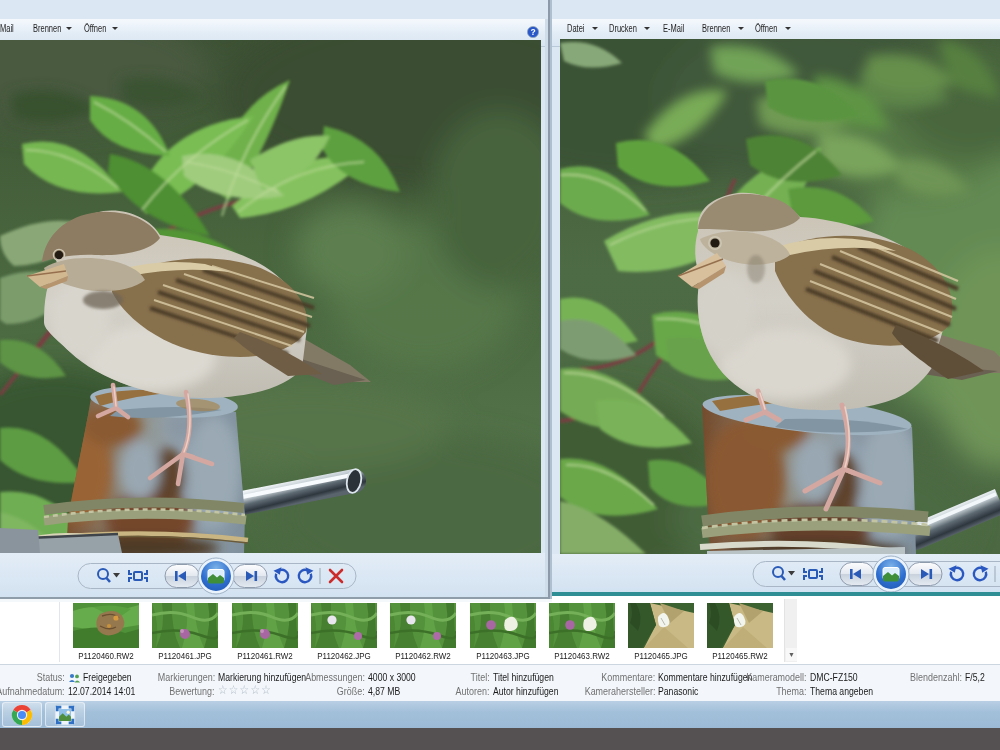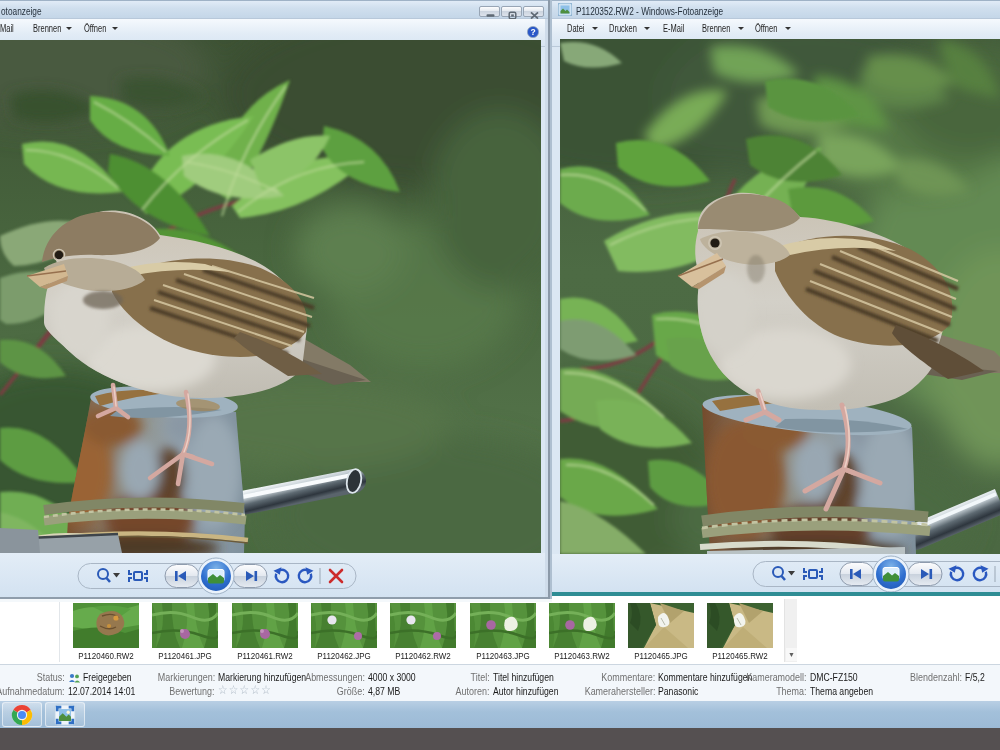--- a/index.html
+++ b/index.html
@@ -202,35 +202,20 @@
     <rect x="1" y="1" width="22" height="22" rx="3" fill="#eef4fa" stroke="#b9cfe0"></rect>
     <path d="M2 2 h6 v3 h-3 v3 h-3 z M22 2 v6 h-3 v-3 h-3 v-3 z M2 22 v-6 h3 v3 h3 v3 z M22 22 h-6 v-3 h3 v-3 h3 z" fill="#2f6fc4"></path>
     <rect x="5.5" y="5.5" width="13" height="13" fill="#8ec0e8"></rect>
     <path d="M5.5 14 l4 -4 l4 4 l2.5 -2.5 l2.5 2.5 v4.5 h-13z" fill="#4e8f3e"></path>
     <circle cx="15.5" cy="9" r="1.8" fill="#fdf6d8"></circle>
   </svg>
 </div>
 <div id="dark" class="abs"></div>
 
 <div id="lwin" class="win abs">
-  <div class="tbar">
-        <span class="ttext" style="left:1px">otoanzeige</span>
-    <div class="wbtns" style="left:478px">
-      <div class="wb"><svg width="21" height="11" viewBox="0 0 21 11">
-              <rect x="6.5" y="4.2" width="8" height="2.6" rx="1" fill="#5f6974"></rect>
-            </svg></div>
-      <div class="wb"><svg width="21" height="11" viewBox="0 0 21 11">
-              <rect x="7.2" y="2.2" width="6.6" height="6.6" rx="1.5" fill="none" stroke="#5f6974" stroke-width="1.5"></rect>
-              <rect x="9.2" y="4.4" width="2.6" height="2.2" fill="#5f6974"></rect>
-            </svg></div>
-      <div class="wb"><svg width="21" height="11" viewBox="0 0 21 11">
-              <path d="M7 2.4 L14 8.6 M14 2.4 L7 8.6" stroke="#5f6974" stroke-width="1.8"></path>
-            </svg></div>
-    </div>
-  </div>
   <div class="menubar">
     <span class="mi" style="left:0px">Mail</span>
     <span class="mi" style="left:33px">Brennen</span>
         <span class="arr" style="left:66px"></span>
     <span class="mi" style="left:84px">Öffnen</span>
         <span class="arr" style="left:112px"></span>
     <svg class="abs" style="left:527px;top:7px" width="12" height="12" viewBox="0 0 12 12">
           <circle cx="6" cy="6" r="5.6" fill="#2a58c8" stroke="#90a4b8" stroke-width=".7"></circle>
           <text x="6" y="9" font-size="8.5" font-weight="bold" fill="#fff" text-anchor="middle">?</text>
         </svg>
@@ -434,28 +419,20 @@
             <radialGradient id="gc1" cx=".5" cy=".25" r="1">
               <stop offset="0" stop-color="#7db3e8"></stop>
               <stop offset=".5" stop-color="#2f6fd0"></stop>
               <stop offset="1" stop-color="#1a4fa8"></stop>
             </radialGradient>
           </defs>
         </svg></div>
 </div>
 
 <div id="rwin" class="win abs">
-  <div class="tbar">
-    <svg class="abs" style="left:6px;top:3px" width="14" height="13" viewBox="0 0 14 13">
-          <rect x="0" y="0" width="14" height="13" rx="2" fill="#cfe3f3" stroke="#7aa5c8"></rect>
-          <rect x="2.5" y="2.5" width="9" height="8" fill="#8ec0e8"></rect>
-          <path d="M2.5 8 l2.5 -2.5 l2.5 2.5 l1.5 -1.5 l2.5 2.5 v1.5 h-9z" fill="#4e8f3e"></path>
-        </svg>
-    <span class="ttext" style="left:24px">P1120352.RW2 - Windows-Fotoanzeige</span>
-  </div>
   <div class="menubar">
     <span class="mi" style="left:15px">Datei</span>
         <span class="arr" style="left:40px"></span>
     <span class="mi" style="left:57px">Drucken</span>
         <span class="arr" style="left:92px"></span>
     <span class="mi" style="left:111px">E-Mail</span>
     <span class="mi" style="left:150px">Brennen</span>
         <span class="arr" style="left:186px"></span>
     <span class="mi" style="left:203px">Öffnen</span>
         <span class="arr" style="left:233px"></span>

